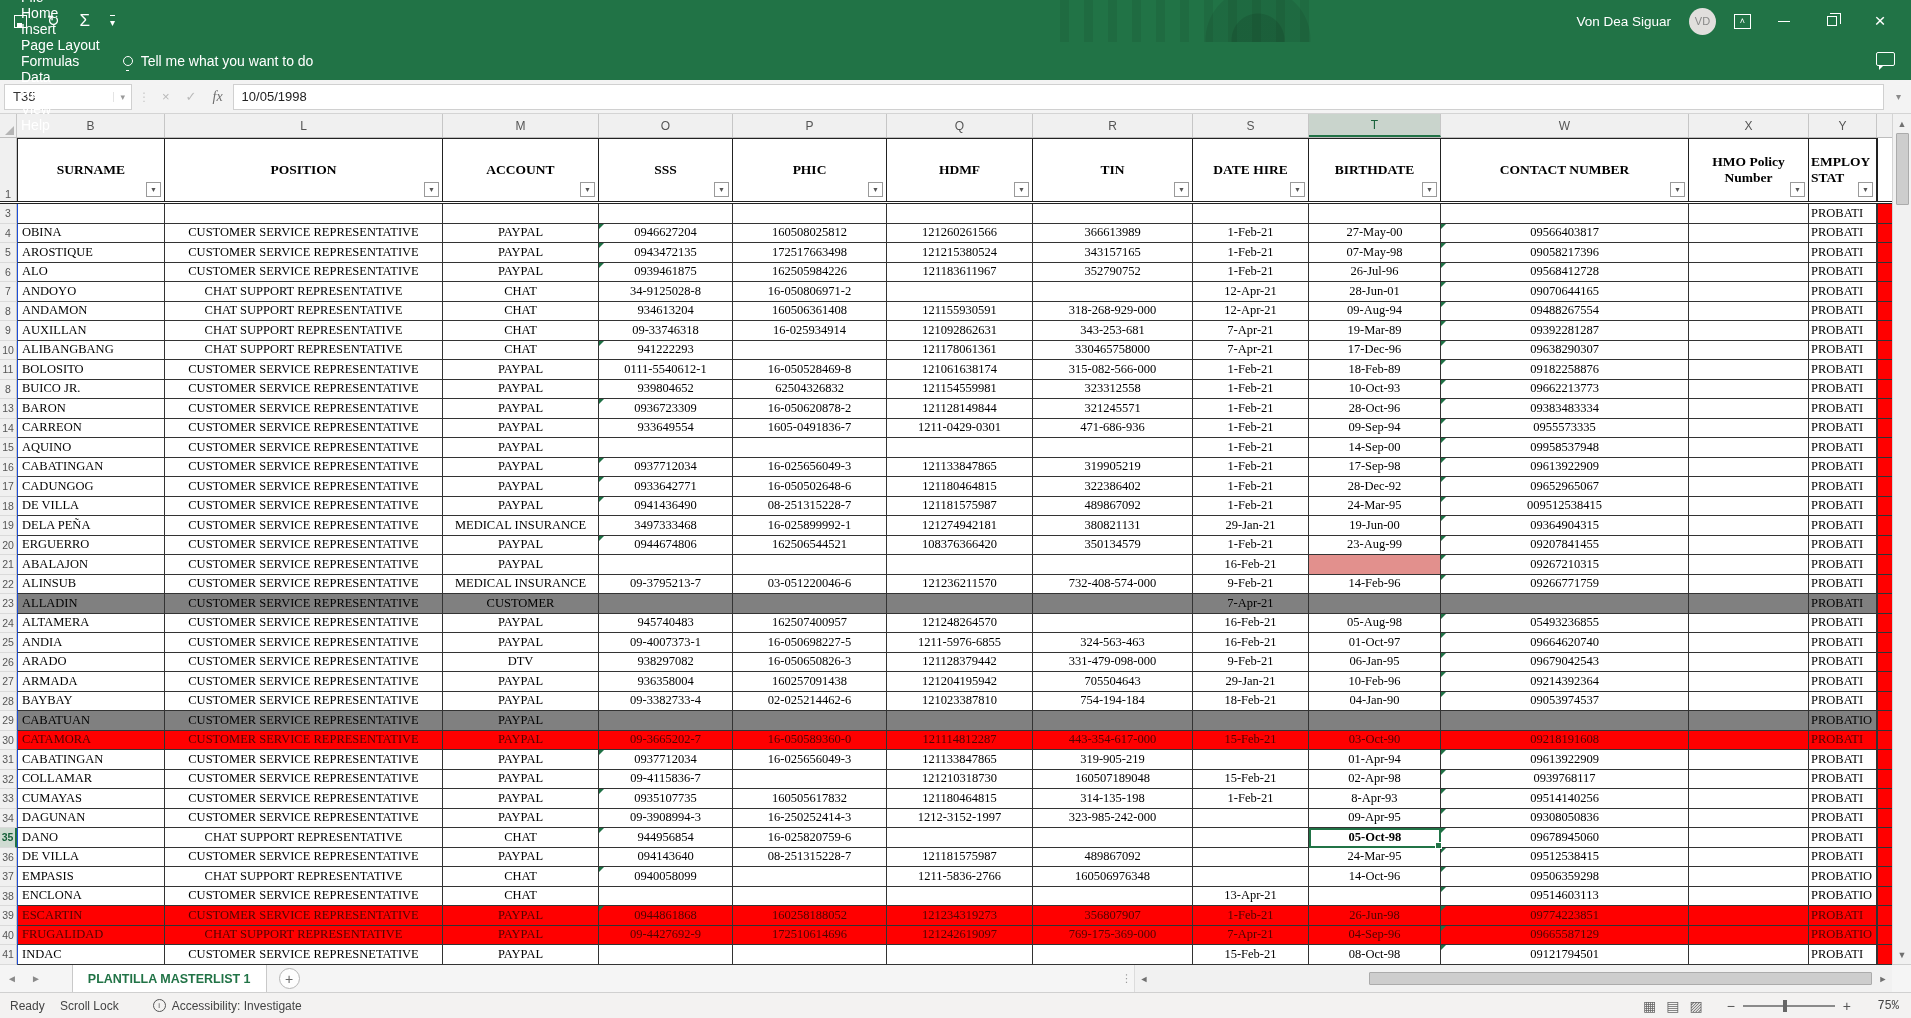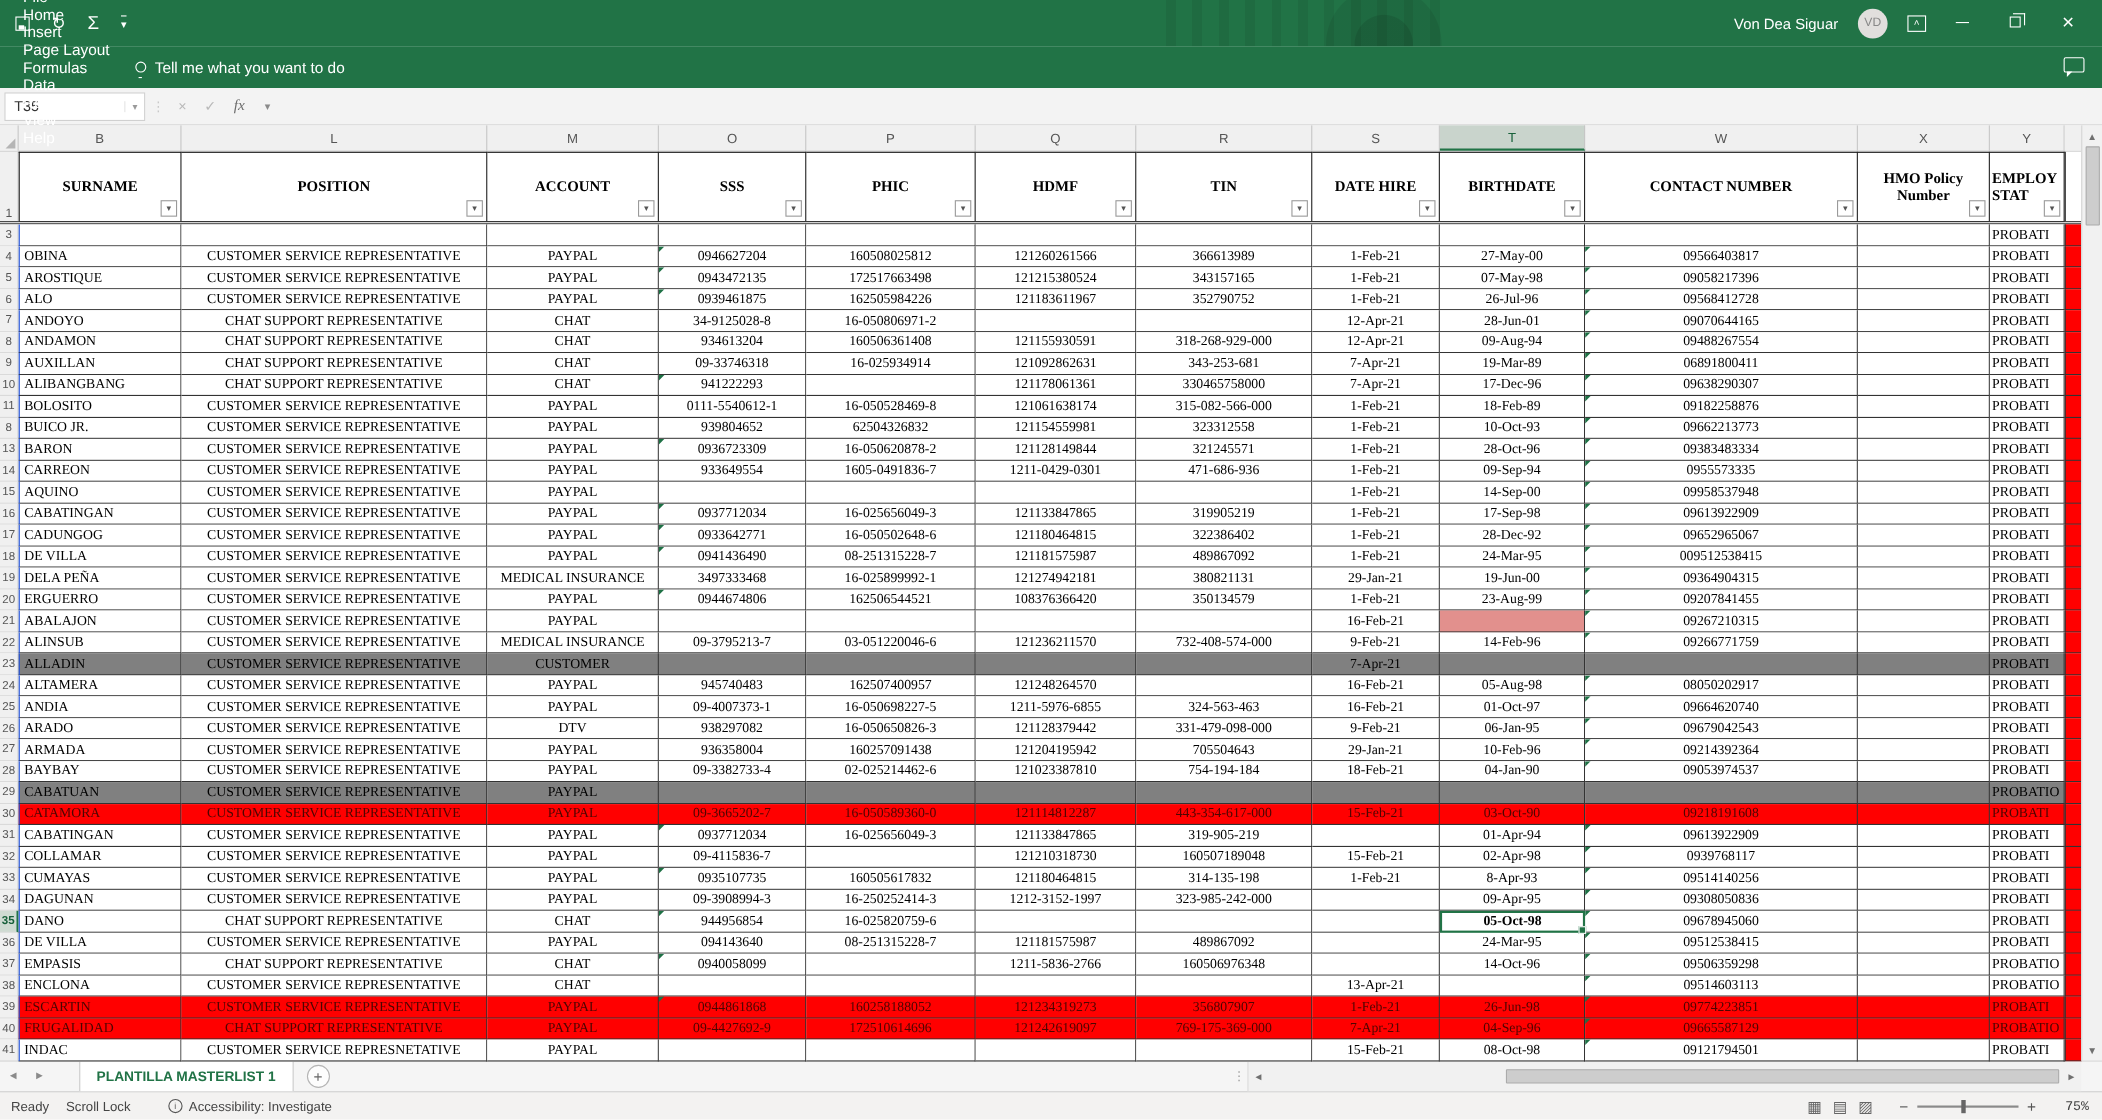--- a/index.html
+++ b/index.html
@@ -161,20 +161,23 @@
 
 <div class="formulabar">
   <div class="namebox">
     <span>T35</span>
     <span class="dd">▾</span>
   </div>
   <span class="fbsep">⋮</span>
   <span class="fbbtn">×</span>
   <span class="fbbtn">✓</span>
   <span class="fbbtn fx">fx</span>
+  <div class="finput">
+    <span>10/05/1998</span>
+  </div>
   <span class="fexpand">▾</span>
 </div>
 
 <div class="sheetarea">
   <div class="sheetmain">
     <div class="colheaders" id="colheaders">
         <div class="gutter">
           <span class="corner-tri"></span>
         </div>
         <div class="colletter" style="width:148px">B</div>
@@ -346,21 +349,21 @@
           <div class="rnum">9</div>
           <div class="dcell first left" style="width:148px">AUXILLAN</div>
           <div class="dcell" style="width:278px">CHAT SUPPORT REPRESENTATIVE</div>
           <div class="dcell" style="width:156px">CHAT</div>
           <div class="dcell" style="width:134px">09-33746318</div>
           <div class="dcell" style="width:154px">16-025934914</div>
           <div class="dcell" style="width:146px">121092862631</div>
           <div class="dcell" style="width:160px">343-253-681</div>
           <div class="dcell" style="width:116px">7-Apr-21</div>
           <div class="dcell" style="width:132px">19-Mar-89</div>
-          <div class="dcell green" style="width:248px">06891800411</div>
+          <div class="dcell green" style="width:248px">09392281287</div>
           <div class="dcell" style="width:120px"></div>
           <div class="dcell left clip" style="width:68px">PROBATI</div>
           <div class="strip" style="width:15px"></div>
         </div>
         <div class="drow">
           <div class="rnum">10</div>
           <div class="dcell first left" style="width:148px">ALIBANGBANG</div>
           <div class="dcell" style="width:278px">CHAT SUPPORT REPRESENTATIVE</div>
           <div class="dcell" style="width:156px">CHAT</div>
           <div class="dcell green" style="width:134px">941222293</div>
@@ -586,21 +589,21 @@
           <div class="rnum">24</div>
           <div class="dcell first left" style="width:148px">ALTAMERA</div>
           <div class="dcell" style="width:278px">CUSTOMER SERVICE REPRESENTATIVE</div>
           <div class="dcell" style="width:156px">PAYPAL</div>
           <div class="dcell" style="width:134px">945740483</div>
           <div class="dcell" style="width:154px">162507400957</div>
           <div class="dcell" style="width:146px">121248264570</div>
           <div class="dcell" style="width:160px"></div>
           <div class="dcell" style="width:116px">16-Feb-21</div>
           <div class="dcell" style="width:132px">05-Aug-98</div>
-          <div class="dcell green" style="width:248px">08050202917</div>
+          <div class="dcell green" style="width:248px">05493236855</div>
           <div class="dcell" style="width:120px"></div>
           <div class="dcell left clip" style="width:68px">PROBATI</div>
           <div class="strip" style="width:15px"></div>
         </div>
         <div class="drow">
           <div class="rnum">25</div>
           <div class="dcell first left" style="width:148px">ANDIA</div>
           <div class="dcell" style="width:278px">CUSTOMER SERVICE REPRESENTATIVE</div>
           <div class="dcell" style="width:156px">PAYPAL</div>
           <div class="dcell" style="width:134px">09-4007373-1</div>

